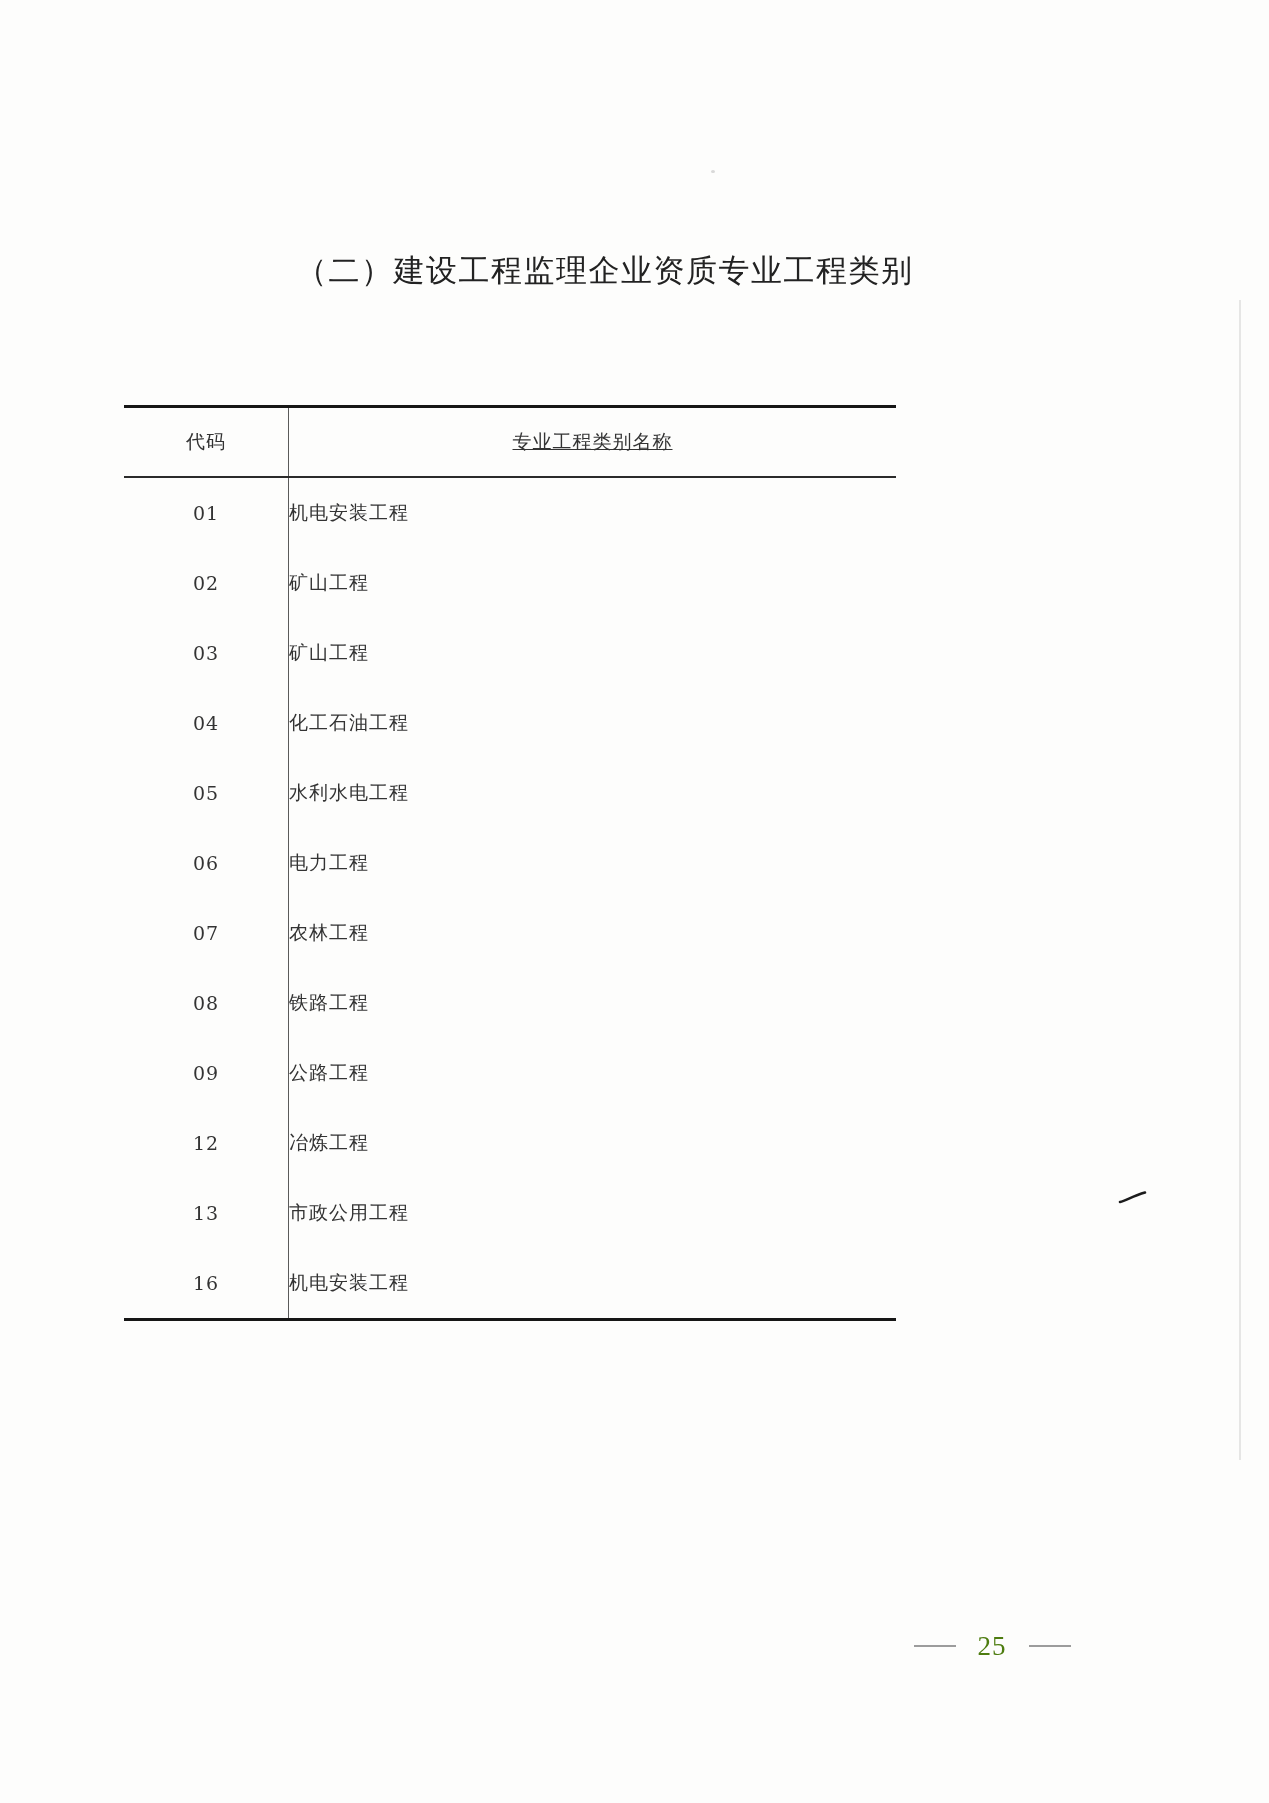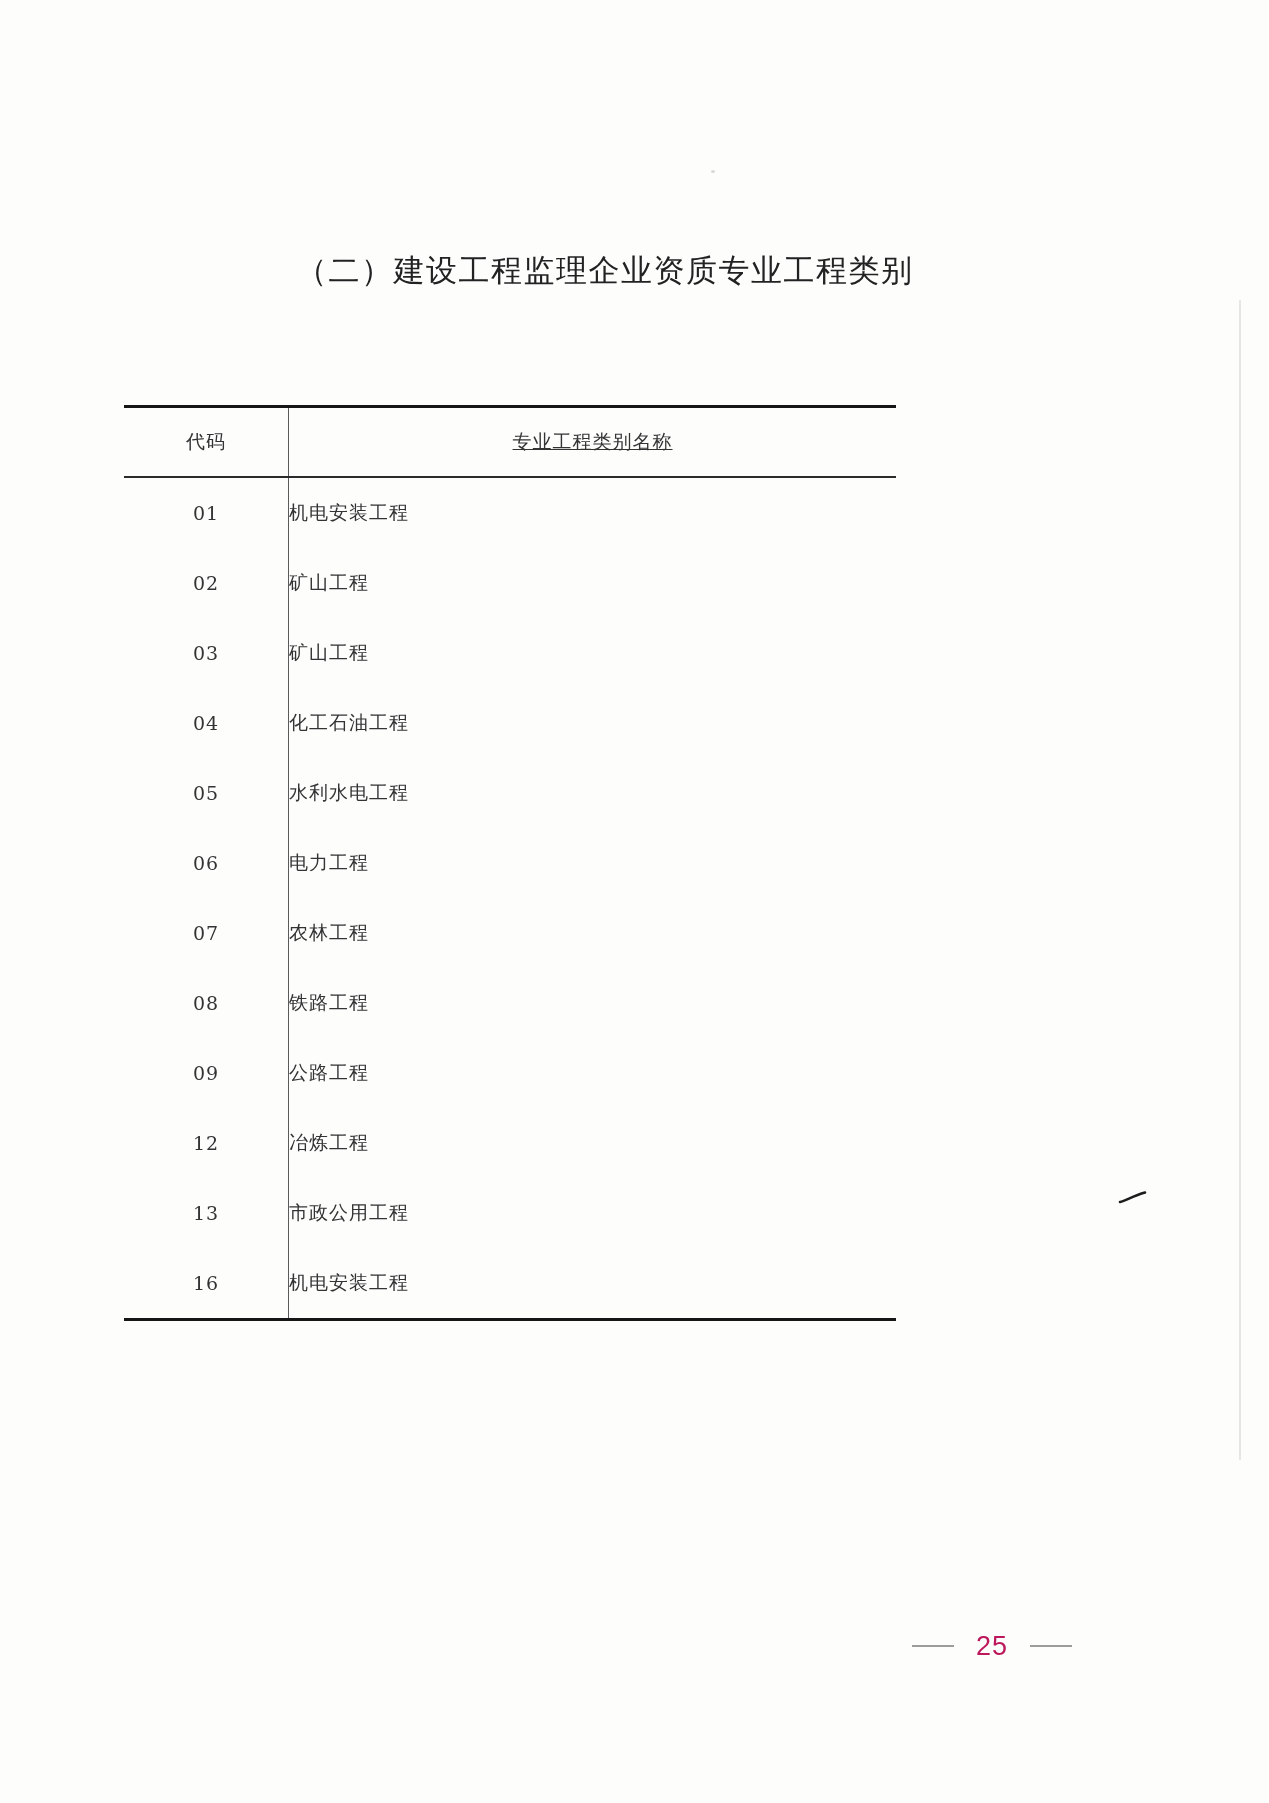--- a/index.html
+++ b/index.html
@@ -98,23 +98,23 @@
     align-items: center;
     justify-content: center;
     gap: 22px;
   }
   .pn-dash {
     width: 42px;
     height: 2px;
     background: #9c9c9c;
   }
   .pn-value {
-    font-family: Liberation Sans, sans-serif;
+    font-family: Liberation Serif, serif;
     font-size: 27px;
-    color: #be185d;
+    color: #4d7c0f;
     letter-spacing: 1px;
   }
 </style>
 </head>
 <body>
 
 <div class="page">
 
   <div class="doc-title">（二）建设工程监理企业资质专业工程类别</div>
 

